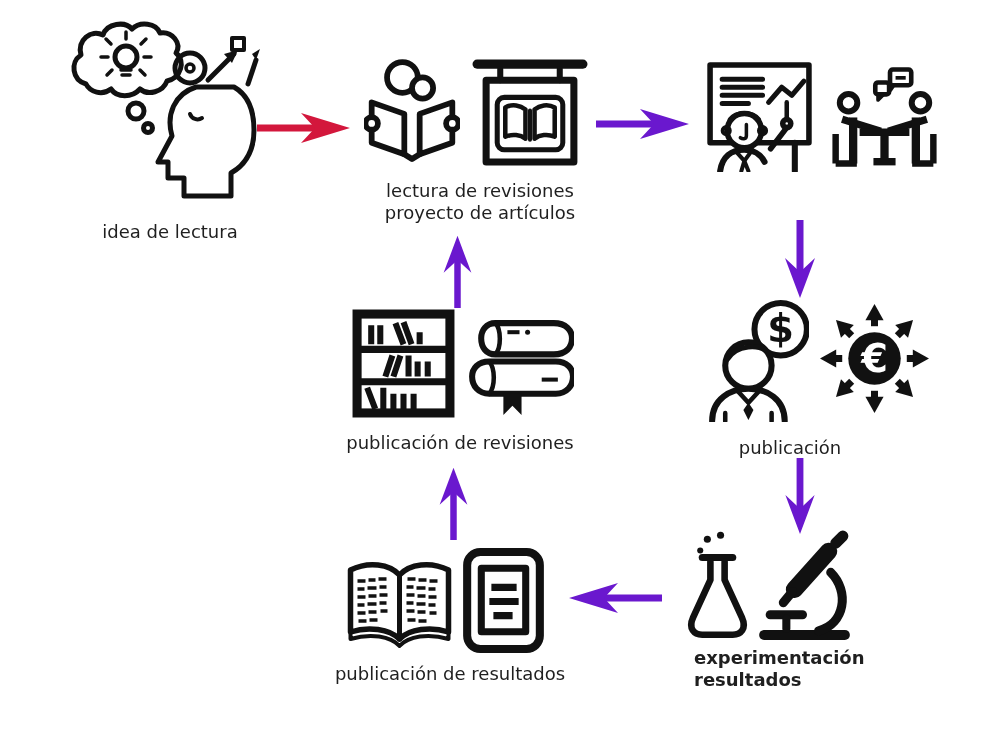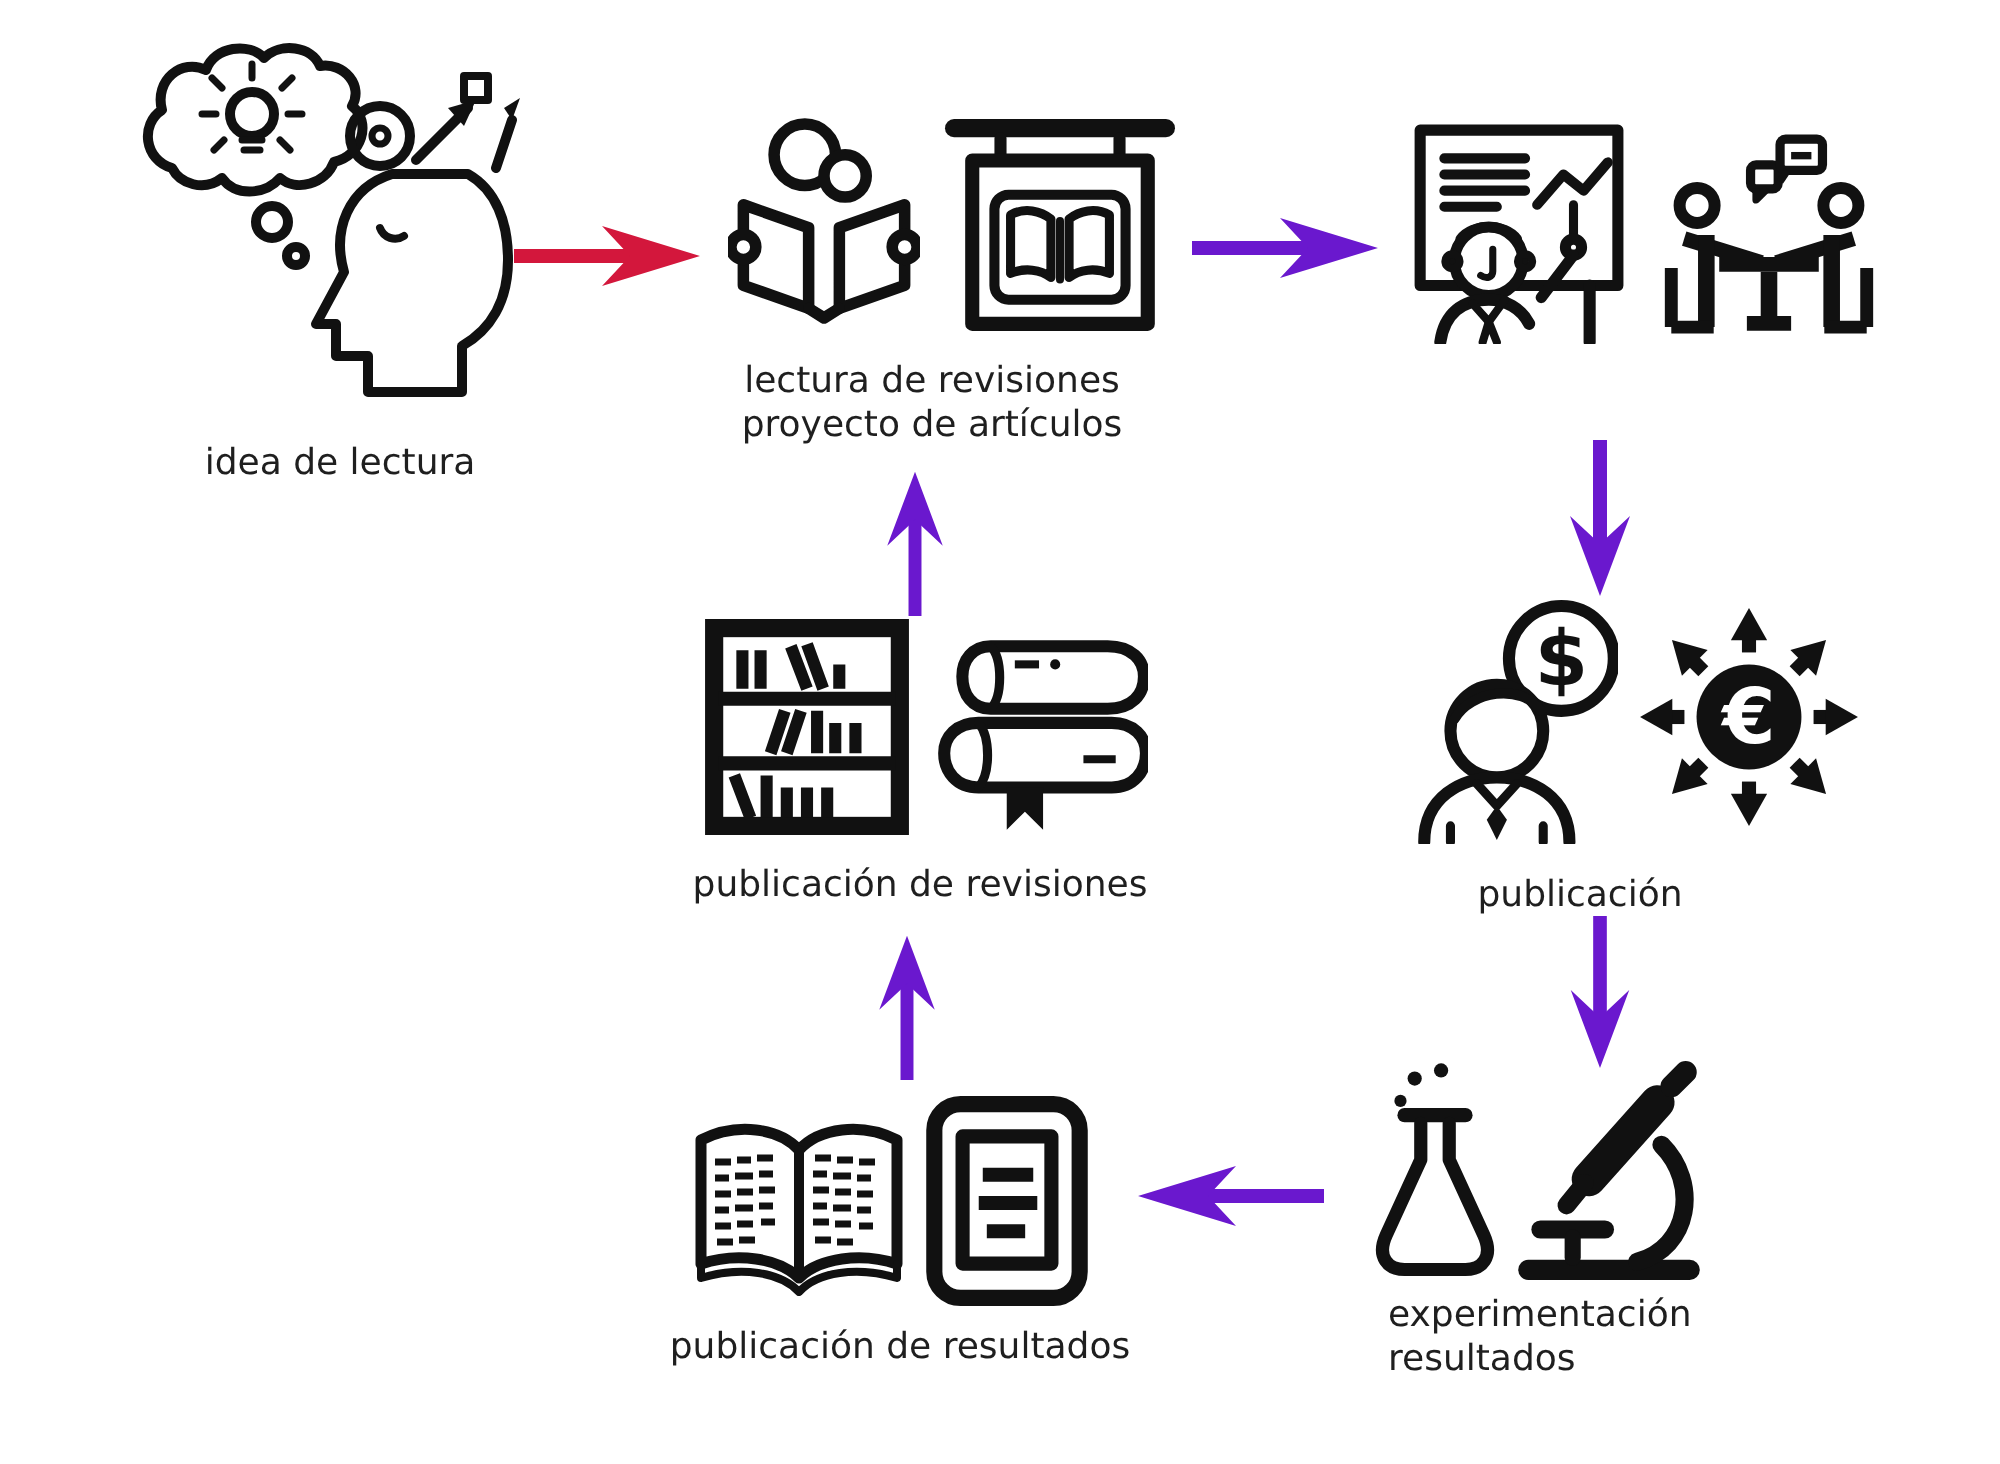--- a/index.html
+++ b/index.html
@@ -1,21 +1,21 @@
 <!DOCTYPE html>
 <html><head>
 <meta charset="utf-8">
 <style>
   html,body{margin:0;padding:0;background:#ffffff;}
   #canvas{position:relative;width:1000px;height:732px;background:#ffffff;
           font-family:"DejaVu Sans","Liberation Sans",sans-serif;overflow:hidden;}
   .icon,.arrow{position:absolute;display:block;}
   .lbl{position:absolute;font-size:18px;line-height:1.22;color:#1f1f1f;}
   .lbl.center{text-align:center;}
-  .lbl.left{text-align:left;}
+  .lbl.left{text-align:left;font-weight:bold;}
 </style>
 </head>
 <body>
 
 <div id="canvas">
 
   <svg class="icon" viewBox="0 0 200 182" style="left:62px;top:18px;width:200px;height:182px">
     <g fill="none" stroke-width="5" stroke-linecap="round" stroke-linejoin="round" stroke="#111111">
       <path d="M24,66 C10,62 8,44 19,37 C15,22 29,11 41,17 C45,5 63,3 70,11 C78,3 94,5 98,15 C110,13 120,25 114,35 C124,43 119,60 105,63 C101,74 86,78 78,71 C70,80 55,80 49,71 C40,78 28,74 24,66 Z"></path>
       <circle cx="64" cy="39" r="11"></circle>
@@ -56,21 +56,21 @@
   <svg class="icon" viewBox="0 0 115 113" style="left:472px;top:54px;width:116px;height:114px">
     <g fill="none" stroke-width="6" stroke-linecap="round" stroke-linejoin="round" stroke="#111111">
       <path d="M5,10 H110" stroke-width="9"></path>
       <path d="M28,15 V26 M87,15 V26"></path>
       <rect x="14" y="26" width="87" height="81" stroke-width="7"></rect>
       <rect x="25" y="43" width="65" height="52" rx="7" stroke-width="5"></rect>
       <path d="M33,53 C40,49 48,51 53,55 V84 C48,80 40,79 33,82 Z M82,53 C75,49 67,51 62,55 V84 C67,80 75,79 82,82 Z" stroke-width="4.5"></path>
       <path d="M57.5,56 V85" stroke-width="4"></path>
     </g>
   </svg>
-  <div class="lbl center" style="left:341px;top:180px;width:250px">
+  <div class="lbl center" style="left:355px;top:180px;width:250px">
     <div>lectura de revisiones</div>
     <div>proyecto de artículos</div>
   </div>
 
   <svg class="arrow" viewBox="0 0 96 34" style="left:596px;top:107px;width:96px;height:34px">
     <g fill="#6a18ce">
       <rect x="0" y="13.5" width="60" height="7"></rect>
       <polygon points="44,2 93,17 44,32 58,17"></polygon>
     </g>
   </svg>

